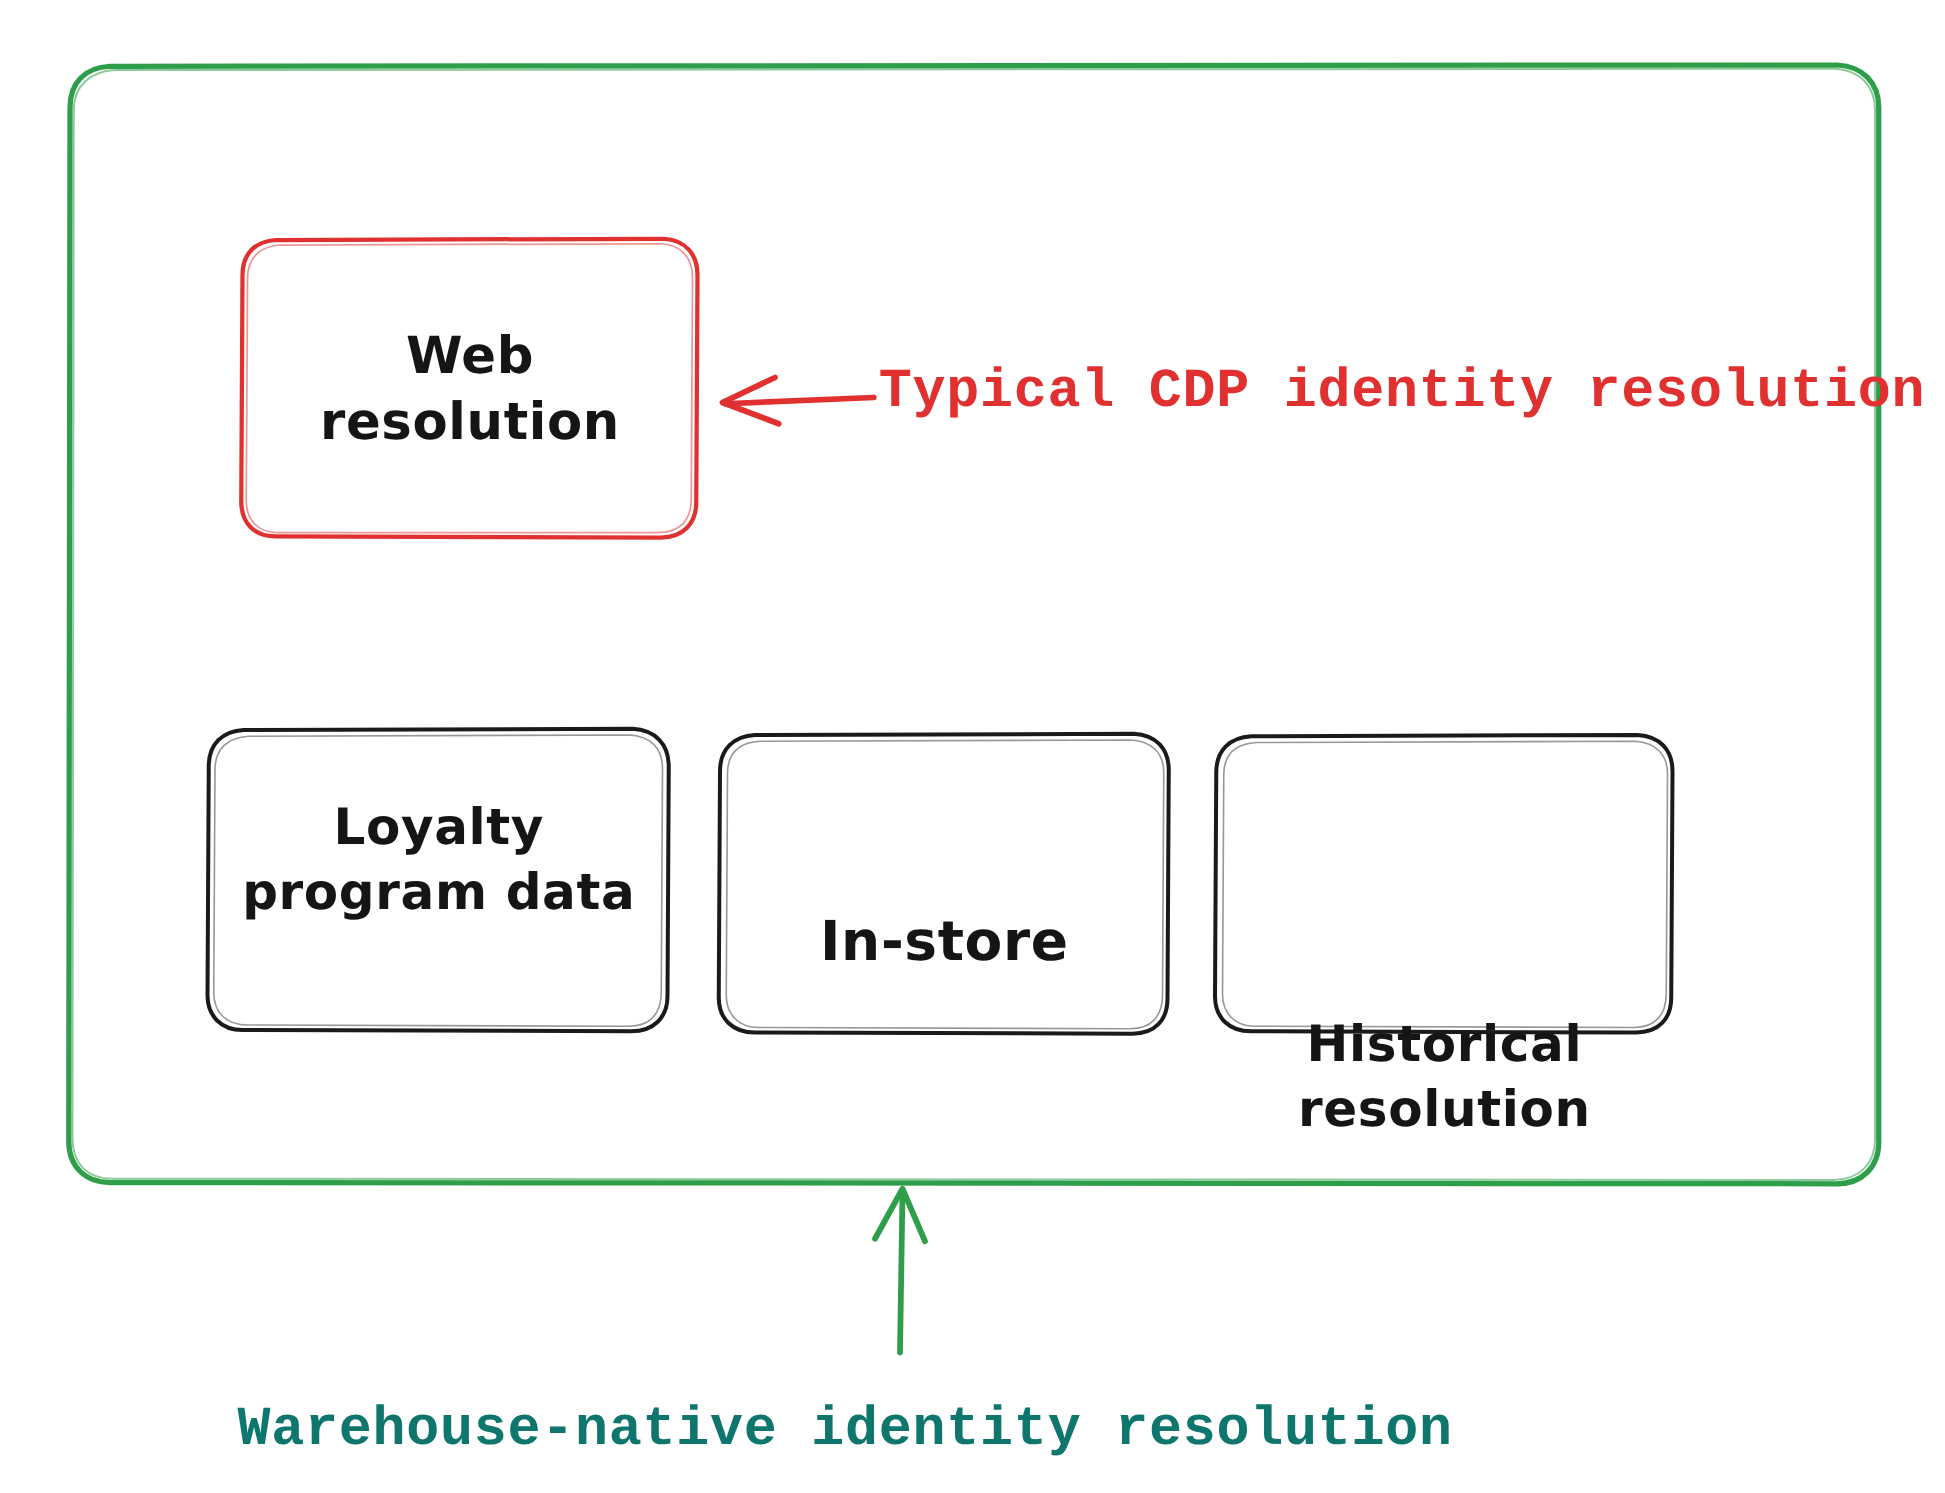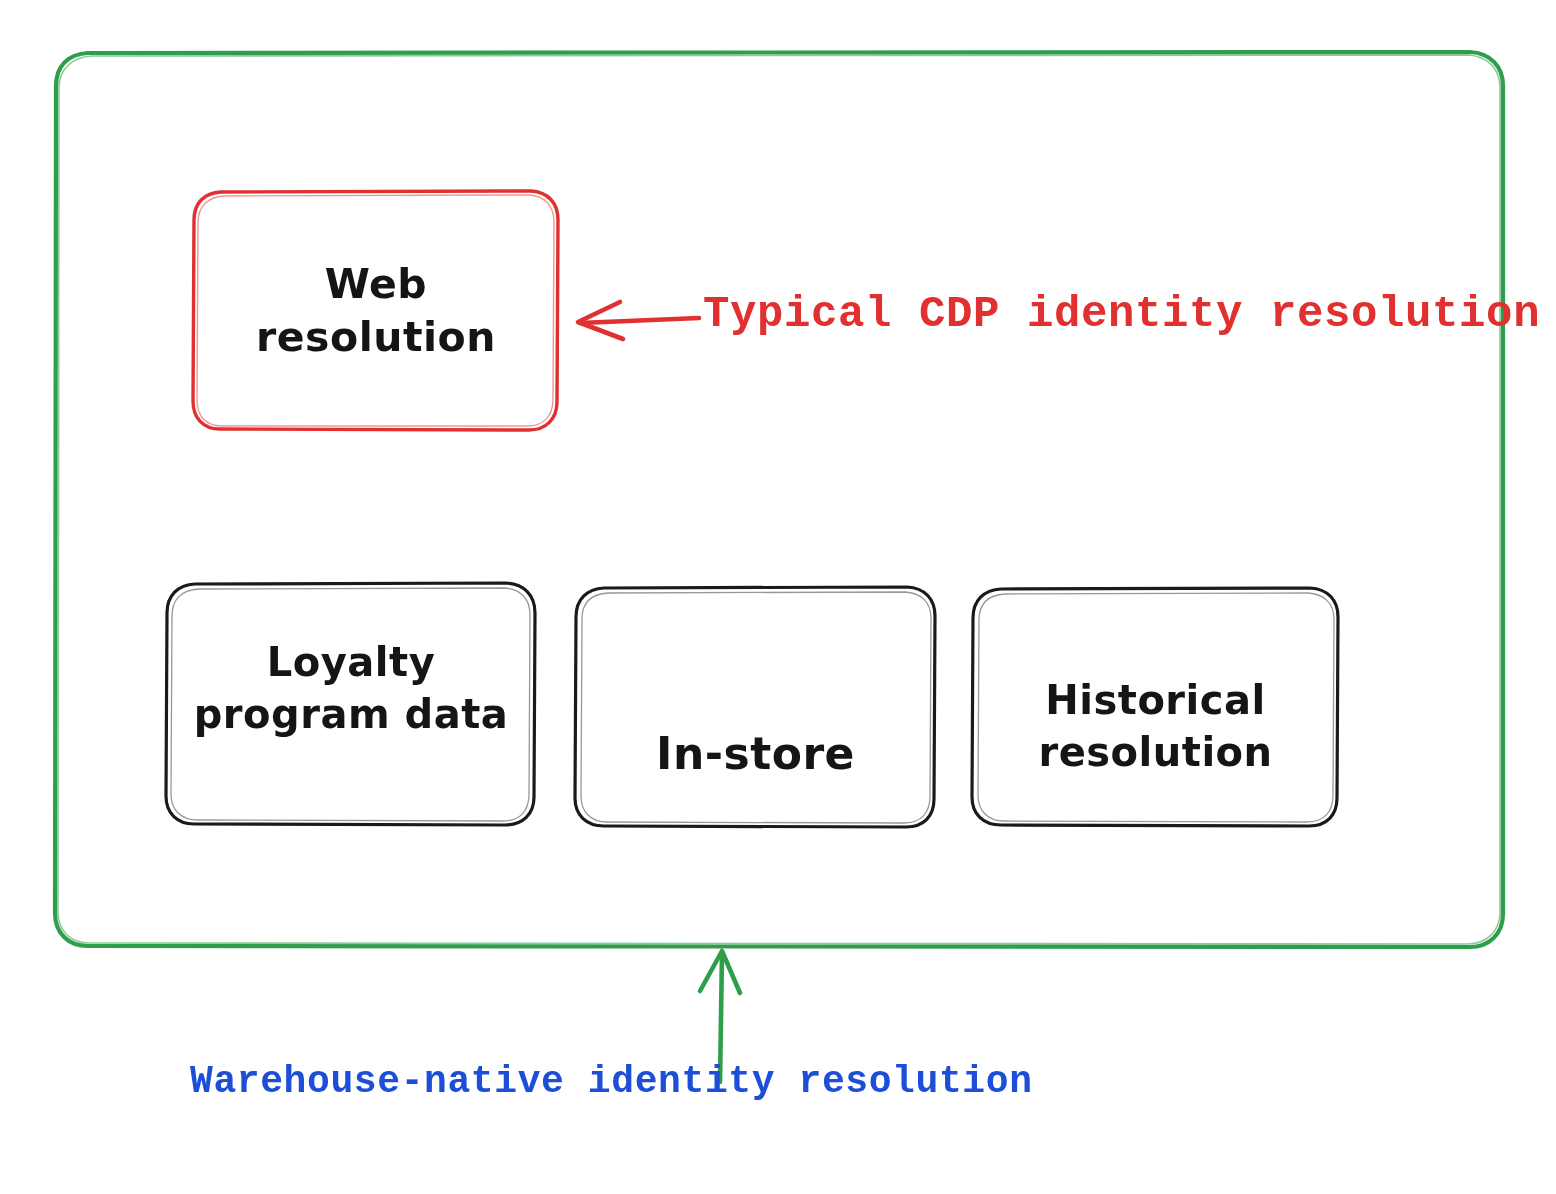--- a/index.html
+++ b/index.html
@@ -54,43 +54,44 @@
   #label-loyalty {
     left: 166px; top: 583px; width: 370px; height: 210px;
     font-size: 40px;
   }
   #label-instore {
     left: 575px; top: 587px; width: 361px; height: 240px;
     font-size: 44px;
     margin-top: 47px;
   }
   #label-historical {
-    left: 972px; top: 581px; width: 367px; height: 290px;
+    left: 972px; top: 624px; width: 367px; height: 290px;
     font-size: 40px;
+    justify-content: flex-end;
   }
 
   .annotation {
     position: absolute;
     white-space: nowrap;
     font-family: Liberation Mono, monospace;
     font-weight: 600;
     letter-spacing: 0.6px;
     user-select: none;
   }
   #annotation-cdp {
     left: 703px;
     top: 289px;
     font-size: 44px;
     color: #e03030;
   }
   #annotation-warehouse {
     left: 190px;
-    top: 1060px;
-    font-size: 38px;
-    color: #1d4ed8;
+    top: 1119px;
+    font-size: 44px;
+    color: #0f766e;
   }
 </style>
 </head>
 <body>
 
 <div id="canvas">
 
   <svg id="sketch" viewBox="0 0 1556 1194">
 
     <g>

